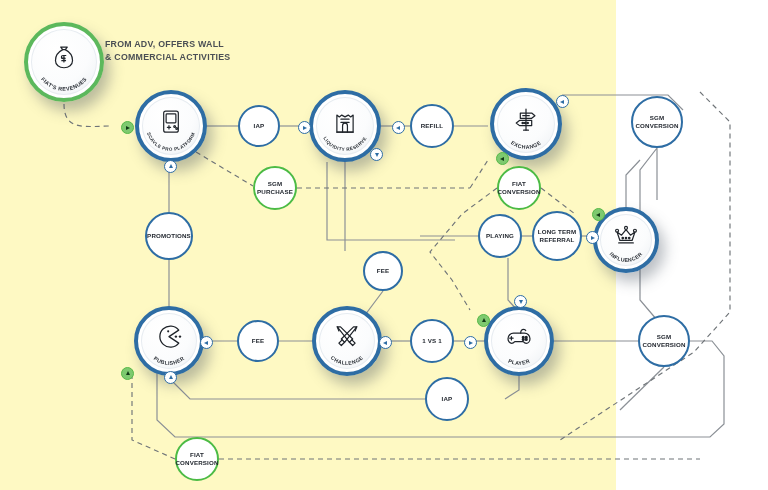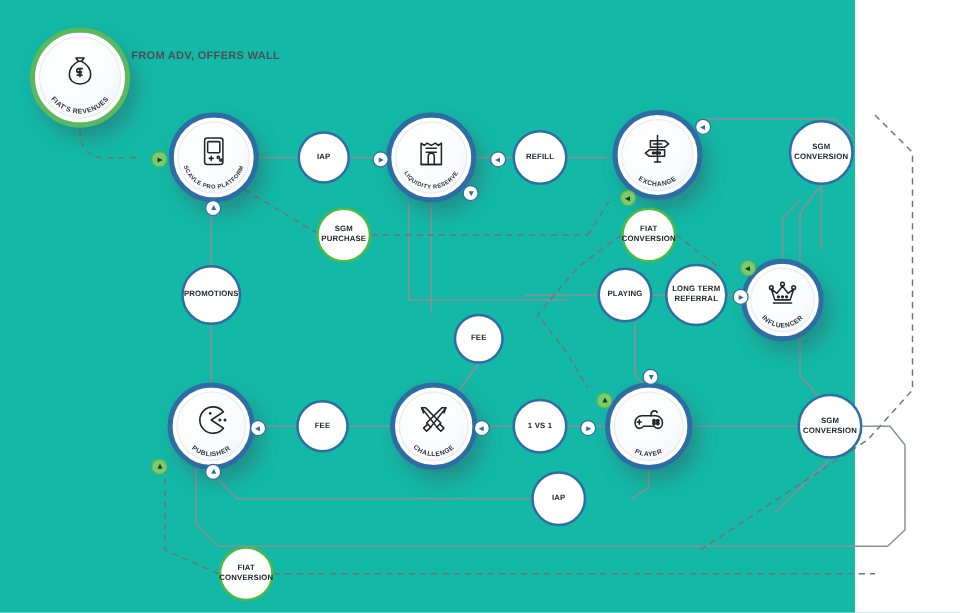--- a/index.html
+++ b/index.html
@@ -1,17 +1,17 @@
 <!DOCTYPE html>
 <html><head>
 <meta charset="utf-8">
 <style>
   html,body{margin:0;padding:0;background:#ffffff;}
   body{width:768px;height:490px;overflow:hidden;font-family:"Liberation Sans",sans-serif;}
-  #stage{position:relative;width:684px;height:490px;background:#14b8a6;}
+  #stage{position:relative;width:616px;height:490px;background:#fef9c3;}
   svg#wires{position:absolute;left:0;top:0;width:768px;height:490px;}
 
   
   .node{position:absolute;border-radius:50%;display:flex;align-items:center;justify-content:center;
         box-sizing:border-box;}
 
   
   .hub{background:
         radial-gradient(circle at 38% 32%, #ffffff 0%, #fbfcfd 52%, #e9edf1 100%);
        border:4px solid #2e6da4;
@@ -107,20 +107,21 @@
 
       <path d="M700 92 L730 122 V312 L694 352 L560 440"></path>
 
       <path d="M219 459 H700"></path>
       <path d="M175 459 L132 440 V372"></path>
     </g>
   </svg>
 
   <div id="caption" style="left:105px;top:38px;">
     <span>FROM ADV, OFFERS WALL</span>
+    <span>&amp; COMMERCIAL ACTIVITIES</span>
   </div>
 
   <div id="hub-layer">
       <div class="node hub green" style="left: 24px; top: 22px; width: 80px; height: 80px;">
         <span class="glyph"><svg width="26" height="26" viewBox="0 0 32 32" fill="none" stroke="#20252b" stroke-width="1.5" stroke-linecap="round" stroke-linejoin="round">
             <path d="M12 3h8l-2.4 3.2h-3.2z"></path>
             <path d="M14.4 6.2C9 9 5.5 14 5.5 19.5 5.5 25 10 28.5 16 28.5s10.5-3.5 10.5-9c0-5.5-3.5-10.5-8.9-13.3"></path>
             <path d="M18.2 13.4h-3.4a2 2 0 0 0 0 4h2.6"></path>
             <path d="M13.3 19.8h4.6"></path>
             <path d="M13.6 16.6h3.6"></path>

